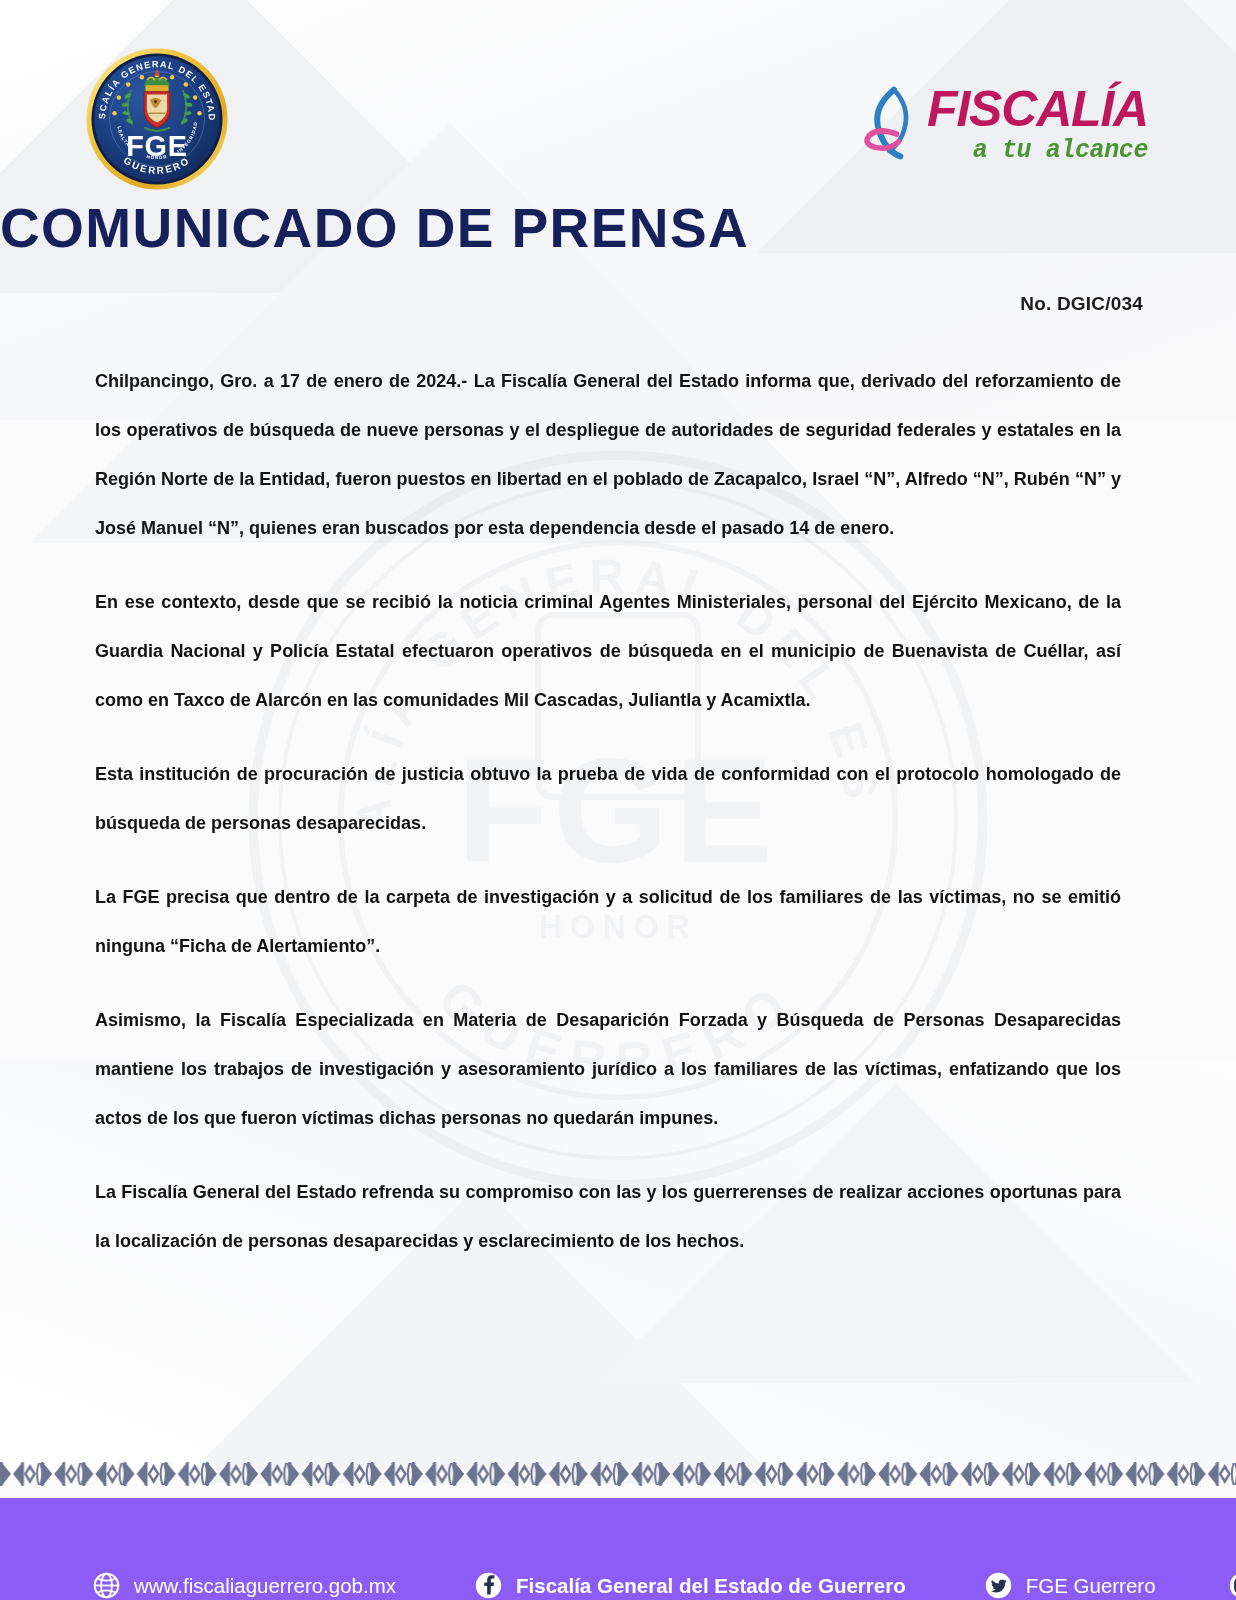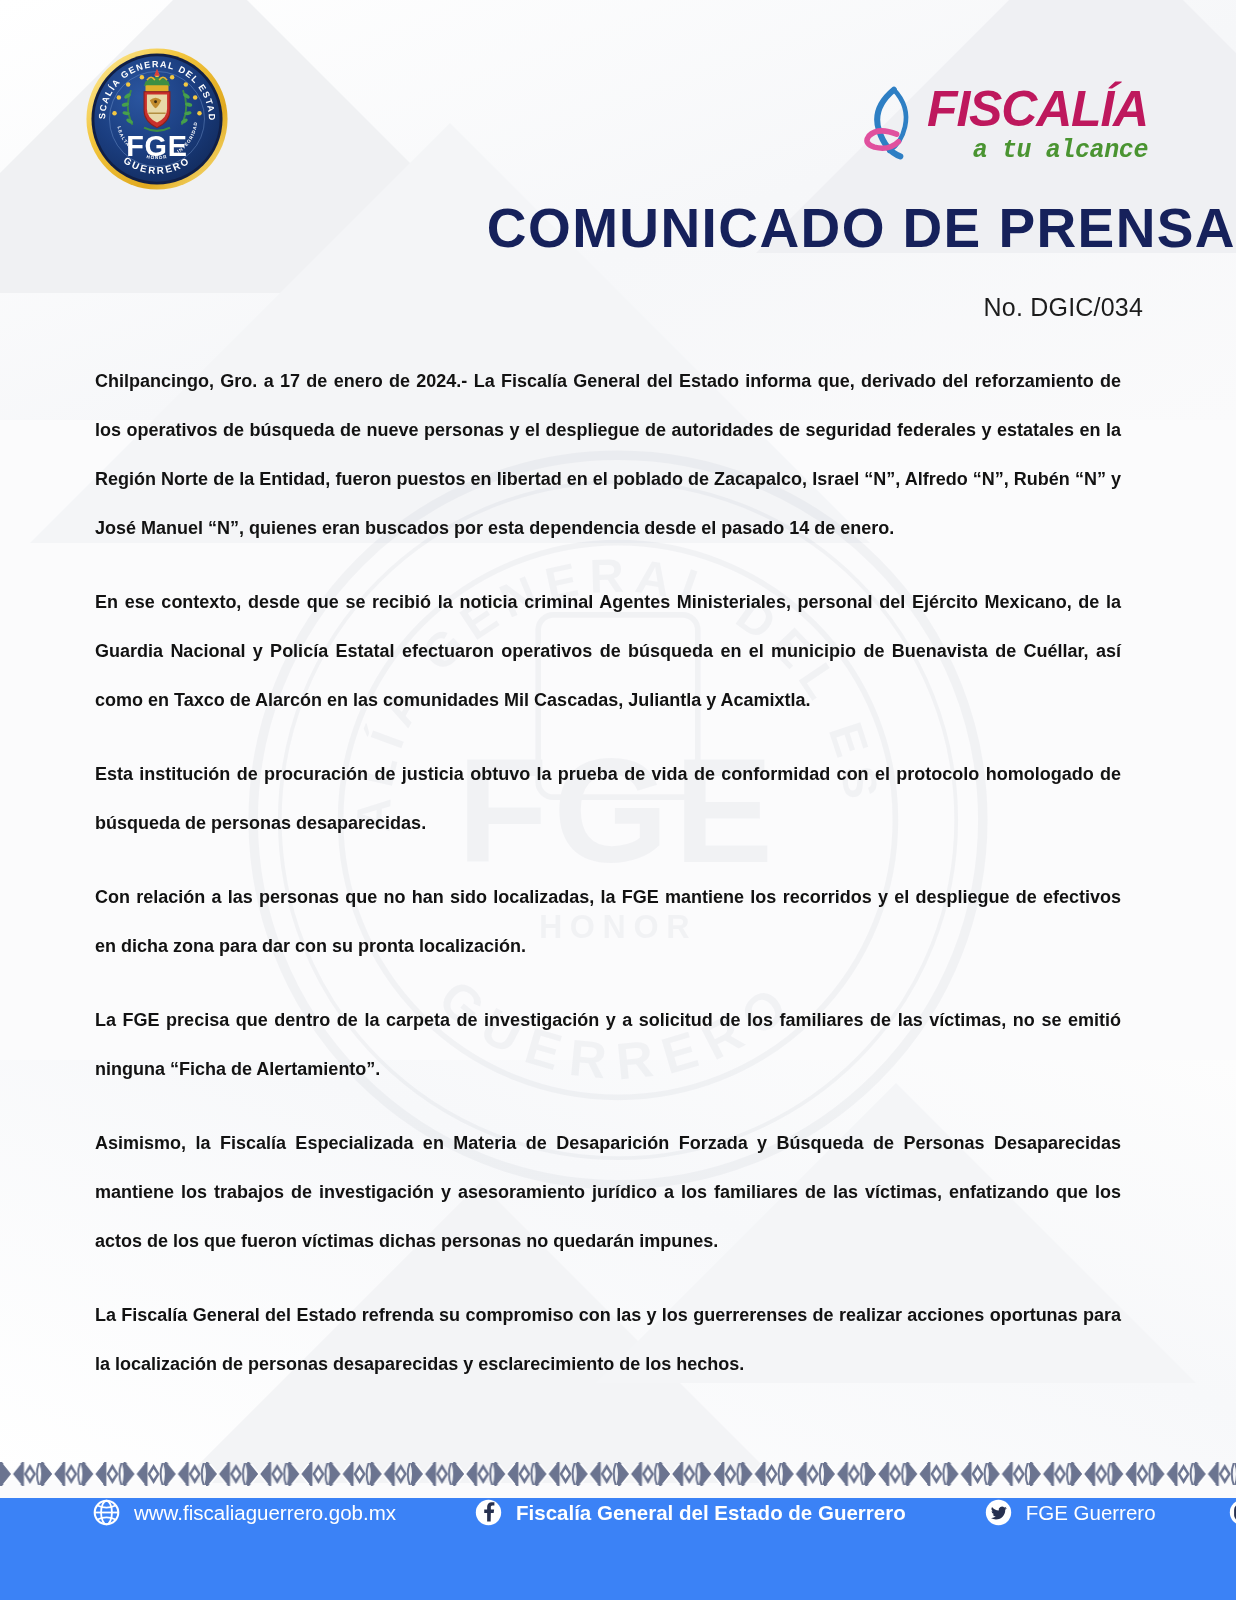--- a/index.html
+++ b/index.html
@@ -136,36 +136,36 @@
     letter-spacing: -0.4px;
   }
 
   
   .title {
     position: absolute;
     z-index: 3;
     left: 0;
     top: 196px;
     width: 100%;
-    text-align: right;
+    text-align: left;
     font-family: "Liberation Sans", sans-serif;
     font-weight: 700;
     font-size: 55px;
     letter-spacing: 1.4px;
     color: #16215b;
   }
 
   .doc-number {
     position: absolute;
     z-index: 3;
     right: 93px;
     top: 293px;
     font-family: "Liberation Sans", sans-serif;
-    font-weight: 400;
-    font-size: 25px;
+    font-weight: 700;
+    font-size: 19px;
     color: #1c1c1c;
     letter-spacing: 0.2px;
   }
 
   
   .body-copy {
     position: absolute;
     z-index: 3;
     left: 95px;
     top: 357px;
@@ -196,23 +196,23 @@
   }
 
   
   .footer {
     position: absolute;
     z-index: 3;
     left: 0;
     bottom: 0;
     width: 100%;
     height: 102px;
-    background: #3b82f6;
+    background: #8b5cf6;
     display: flex;
-    align-items: flex-start;
+    align-items: flex-end;
     margin-top: 41px;
   }
   .footer-inner {
     display: flex;
     align-items: center;
     width: 100%;
     padding: 0 92px 0 92px;
     box-sizing: border-box;
     gap: 0;
   }
@@ -367,21 +367,20 @@
   </div>
 
   <div class="title">COMUNICADO DE PRENSA</div>
 
   <div class="doc-number">No. DGIC/034</div>
 
   <div class="body-copy">
     <p>Chilpancingo, Gro. a 17 de enero de 2024.- La Fiscalía General del Estado informa que, derivado del reforzamiento de los operativos de búsqueda de nueve personas y el despliegue de autoridades de seguridad federales y estatales en la Región Norte de la Entidad, fueron puestos en libertad en el poblado de Zacapalco, Israel “N”, Alfredo “N”, Rubén “N” y José Manuel “N”, quienes eran buscados por esta dependencia desde el pasado 14 de enero.</p>
     <p>En ese contexto, desde que se recibió la noticia criminal Agentes Ministeriales, personal del Ejército Mexicano, de la Guardia Nacional y Policía Estatal efectuaron operativos de búsqueda en el municipio de Buenavista de Cuéllar, así como en Taxco de Alarcón en las comunidades Mil Cascadas, Juliantla y Acamixtla.</p>
     <p>Esta institución de procuración de justicia obtuvo la prueba de vida de conformidad con el protocolo homologado de búsqueda de personas desaparecidas.</p>
-    <p>Con relación a las personas que no han sido localizadas, la FGE mantiene los recorridos y el despliegue de efectivos en dicha zona para dar con su pronta localización.</p>
     <p>La FGE precisa que dentro de la carpeta de investigación y a solicitud de los familiares de las víctimas, no se emitió ninguna “Ficha de Alertamiento”.</p>
     <p>Asimismo, la Fiscalía Especializada en Materia de Desaparición Forzada y Búsqueda de Personas Desaparecidas mantiene los trabajos de investigación y asesoramiento jurídico a los familiares de las víctimas, enfatizando que los actos de los que fueron víctimas dichas personas no quedarán impunes.</p>
     <p>La Fiscalía General del Estado refrenda su compromiso con las y los guerrerenses de realizar acciones oportunas para la localización de personas desaparecidas y esclarecimiento de los hechos.</p>
   </div>
 
   <svg class="greca" viewBox="0 0 1236 32" preserveAspectRatio="none">
     <defs>
       <pattern id="grecaPat" x="0" y="0" width="41.2" height="32" patternUnits="userSpaceOnUse">
         <g fill="#6b7490">
 

